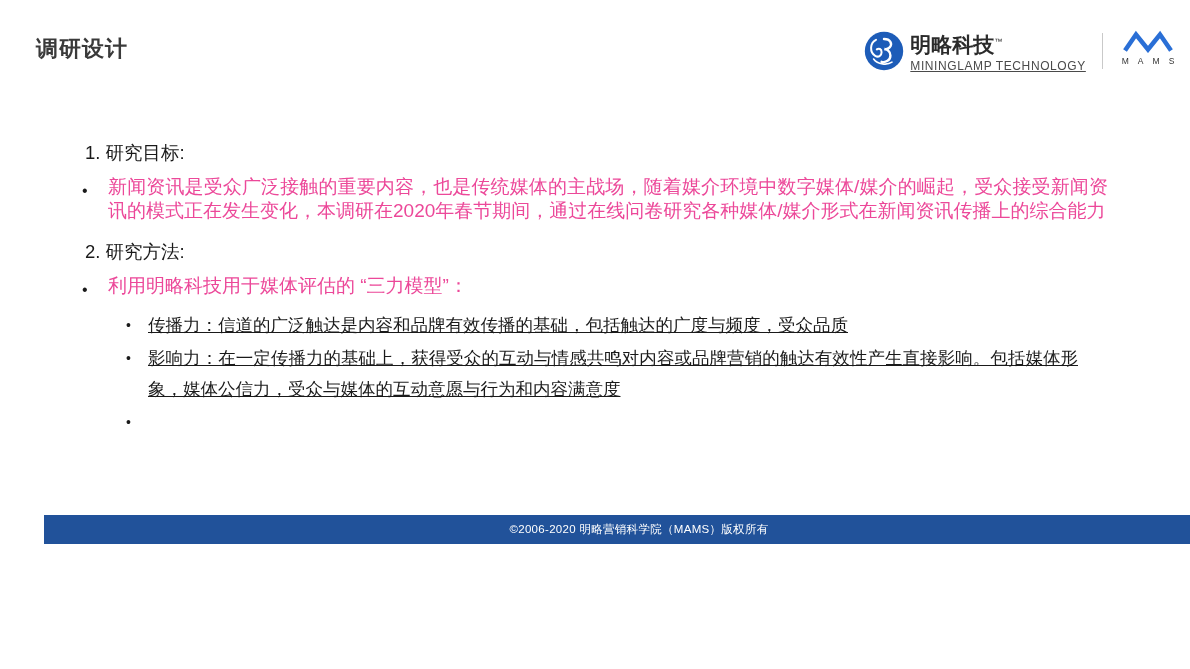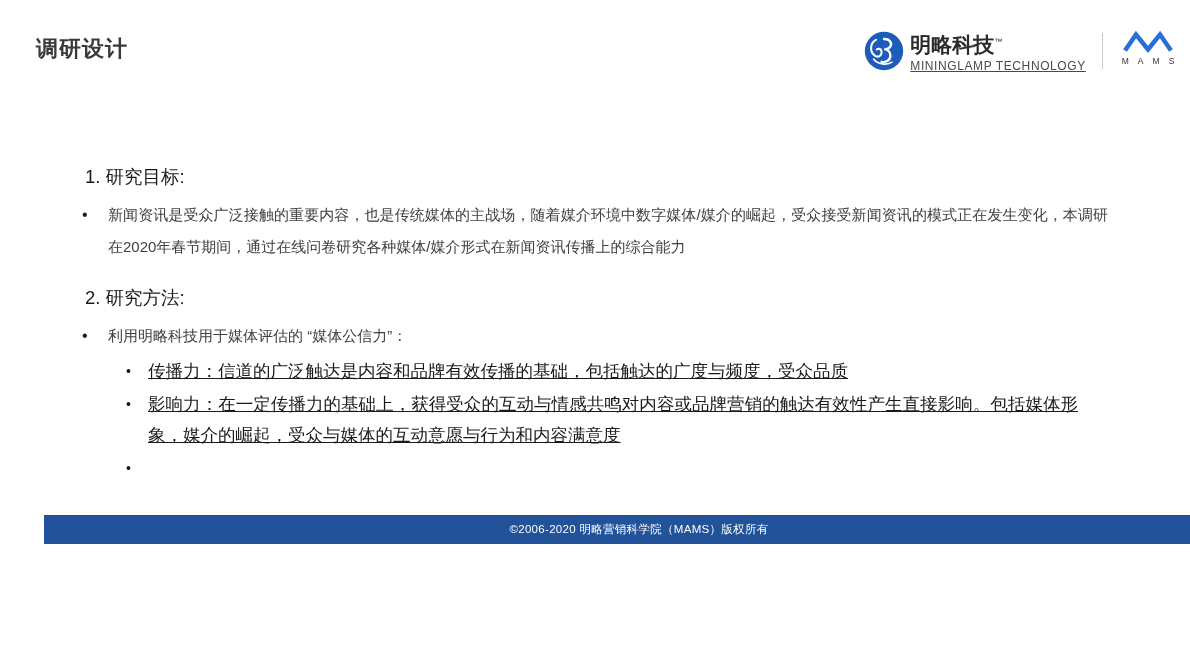--- a/index.html
+++ b/index.html
@@ -123,57 +123,57 @@
     color: #333333;
     margin-top: 3px;
     margin-left: 3px;
     line-height: 10px;
   }
 
   
   .content {
     position: absolute;
     left: 0;
-    top: 112px;
+    top: 88px;
     width: 1190px;
     padding-left: 80px;
     padding-right: 40px;
     box-sizing: border-box;
     color: #1a1a1a;
   }
 
   .section-heading {
     font-size: 18.5px;
     line-height: 30px;
     color: #1a1a1a;
     margin: 0;
     padding-left: 5px;
     white-space: nowrap;
   }
 
   .section-1 { margin-top: 50px; }
-  .section-2 { margin-top: 20px; }
+  .section-2 { margin-top: 14px; }
 
   .bullet-l1 {
     display: flex;
     align-items: flex-start;
     margin-top: 7px;
   }
   .bullet-l1 .dot {
     flex: 0 0 26px;
     font-size: 16px;
     line-height: 32px;
     color: #1a1a1a;
     text-align: left;
     padding-left: 2px;
   }
   .bullet-l1 .btext {
-    font-size: 15px;
-    line-height: 32px;
-    color: #404040;
+    font-size: 19px;
+    line-height: 24px;
+    color: #ec4899;
     max-width: 1000px;
     text-align: justify;
     text-justify: inter-ideograph;
   }
 
   .sub-list {
     margin-top: 4px;
     padding-left: 46px;
   }
   .bullet-l2 {
@@ -273,33 +273,33 @@
         <div class="dot">•</div>
         <div class="btext">新闻资讯是受众广泛接触的重要内容，也是传统媒体的主战场，随着媒介环境中数字媒体/媒介的崛起，受众接受新闻资讯的模式正在发生变化，本调研在2020年春节期间，通过在线问卷研究各种媒体/媒介形式在新闻资讯传播上的综合能力</div>
       </div>
     </div>
 
     <div class="section-2">
       <div class="section-heading">2. 研究方法:</div>
 
       <div class="bullet-l1">
         <div class="dot">•</div>
-        <div class="btext">利用明略科技用于媒体评估的 “媒体公信力”：</div>
+        <div class="btext">利用明略科技用于媒体评估的 “三力模型”：</div>
       </div>
 
       <div class="sub-list">
 
         <div class="bullet-l2">
           <div class="dot">•</div>
           <div class="btext">传播力：信道的广泛触达是内容和品牌有效传播的基础，包括触达的广度与频度，受众品质</div>
         </div>
 
         <div class="bullet-l2">
           <div class="dot">•</div>
-          <div class="btext">影响力：在一定传播力的基础上，获得受众的互动与情感共鸣对内容或品牌营销的触达有效性产生直接影响。包括媒体形象，媒介的崛起，受众与媒体的互动意愿与行为和内容满意度</div>
+          <div class="btext">影响力：在一定传播力的基础上，获得受众的互动与情感共鸣对内容或品牌营销的触达有效性产生直接影响。包括媒体形象，媒体公信力，受众与媒体的互动意愿与行为和内容满意度</div>
         </div>
 
         <div class="bullet-l2">
           <div class="dot">•</div>
         </div>
 
       </div>
     </div>
 
   </div>

